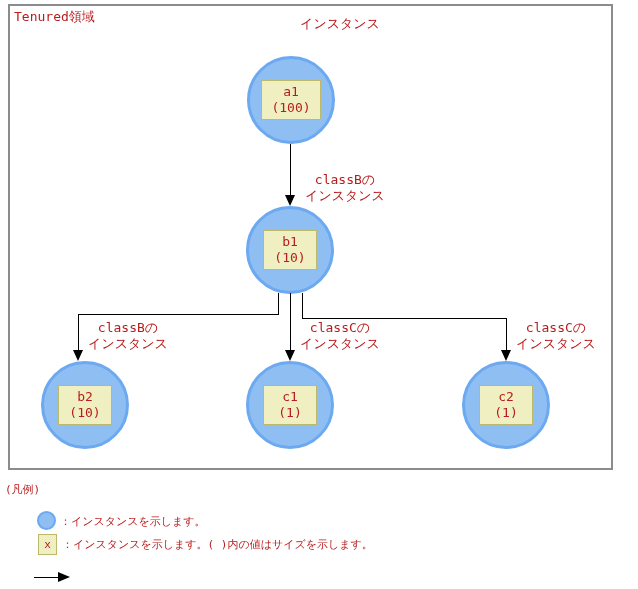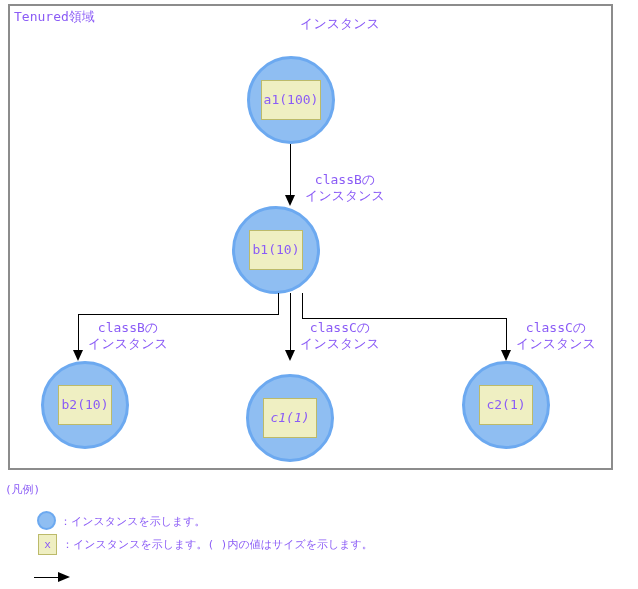--- a/index.html
+++ b/index.html
@@ -1,40 +1,40 @@
 <!DOCTYPE html>
 <html style="--instance-fill: #8FBEF2; --instance-border: #6CA9F0; --member-box-fill: #EFEFC2; --member-box-border: #BCBA6A; --frame-border: #8C8C8C; --arrow: #000000;"><head>
 <meta charset="utf-8">
 <style>
   html,body { margin:0; padding:0; background:#ffffff; }
   .stage {
     position:relative; width:638px; height:589px; background:#ffffff;
     font-family:"DejaVu Sans Mono","Liberation Mono",monospace;
-    color:#8b5cf6; overflow:hidden;
+    color:#b91c1c; overflow:hidden;
   }
   .frame {
     position:absolute; left:8px; top:4px; width:605px; height:466px;
     border:2px solid var(--frame-border,#8c8c8c); box-sizing:border-box;
     background:#ffffff;
   }
   .frame-title { position:absolute; left:14px; top:8px; font-size:13px; white-space:nowrap; }
 
   .circle {
     position:absolute; width:88px; height:88px; border-radius:50%;
     background:var(--instance-fill,#8fbef2);
     border:3px solid var(--instance-border,#6ca9f0);
     box-sizing:border-box;
     display:flex; align-items:center; justify-content:center;
   }
   .member-box {
     background:var(--member-box-fill,#efefc2);
     border:1px solid var(--member-box-border,#bcba6a);
     box-sizing:border-box;
     width:54px; height:40px;
-    display:flex; align-items:center; justify-content:center;
+    display:flex; flex-direction:column; align-items:center; justify-content:center;
     font-size:13px; line-height:16px; text-align:right;
   }
   .member-box.wide { width:60px; }
 
   .class-label {
     position:absolute; width:100px; text-align:center;
     font-size:13px; line-height:16px; white-space:nowrap;
   }
 
   .line { position:absolute; background:var(--arrow,#000); }
@@ -91,33 +91,33 @@
     <div>classCの</div>
     <div>インスタンス</div>
   </div>
 
   <div class="circle" style="left:247px; top:56px;">
     <div class="member-box wide">
       <div>a1</div>
       <div>(100)</div>
     </div>
   </div>
-  <div class="circle" style="left:232px; top:206px;">
+  <div class="circle" style="left:246px; top:206px;">
     <div class="member-box">
       <div>b1</div>
       <div>(10)</div>
     </div>
   </div>
   <div class="circle" style="left:41px; top:361px;">
     <div class="member-box">
       <div>b2</div>
       <div>(10)</div>
     </div>
   </div>
-  <div class="circle" style="left:246px; top:374px;font-style:italic;">
+  <div class="circle" style="left:246px; top:361px;">
     <div class="member-box">
       <div>c1</div>
       <div>(1)</div>
     </div>
   </div>
   <div class="circle" style="left:462px; top:361px;">
     <div class="member-box">
       <div>c2</div>
       <div>(1)</div>
     </div>

